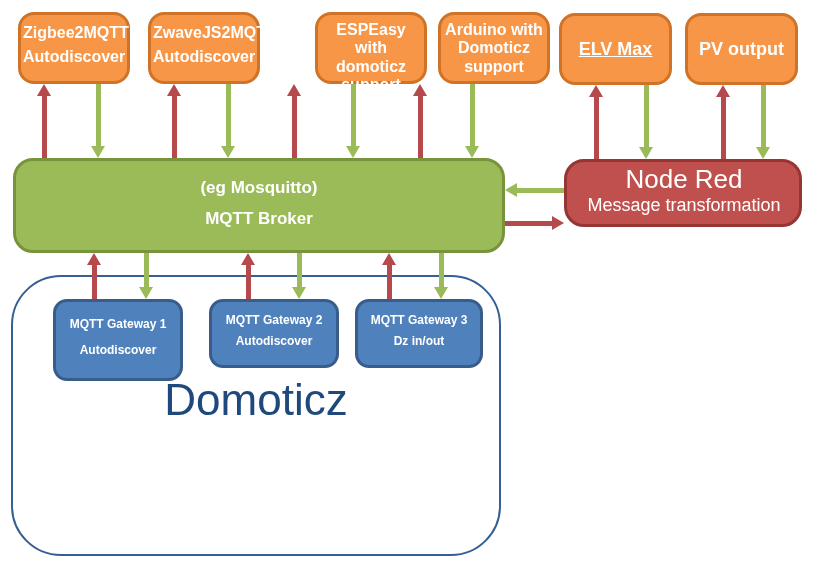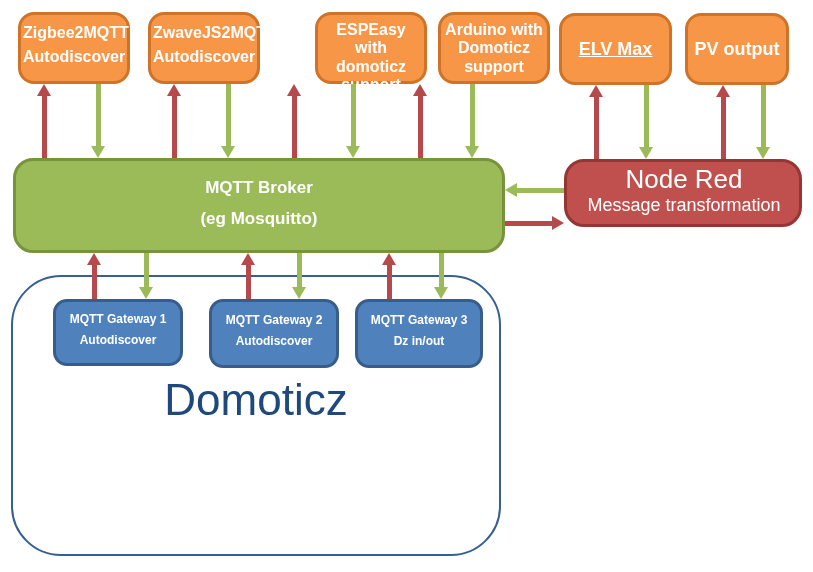--- a/index.html
+++ b/index.html
@@ -78,38 +78,38 @@
   <div class="node orange tri" style="left:393px;top:12px;width:112px;height:72px;">
     <span class="nline">Arduino with</span>
     <span class="nline">Domoticz</span>
     <span class="nline">support</span>
   </div>
 
   <div class="node orange big" style="left:559px;top:13px;width:113px;height:72px;text-decoration:underline;">
     <span class="nline">ELV Max</span>
   </div>
 
-  <div class="node orange big" style="left:685px;top:13px;width:104px;height:72px;">
+  <div class="node orange big" style="left:685px;top:13px;width:113px;height:72px;">
     <span class="nline">PV output</span>
   </div>
 
   <div class="node green-box" style="left:13px;top:158px;width:492px;height:95px;">
+    <span class="nline">(eg Mosquitto)</span>
     <span class="nline">MQTT Broker</span>
-    <span class="nline">(eg Mosquitto)</span>
   </div>
 
   <div class="node red-box" style="left:564px;top:159px;width:238px;height:68px;padding-left:6px;">
     <span class="nline title">Node Red</span>
     <span class="nline subtitle">Message transformation</span>
   </div>
 
   <div class="container-box" style="left:11px;top:275px;width:490px;height:281px;"></div>
   <div class="domoticz-label">Domoticz</div>
 
-  <div class="node blue-box" style="left:53px;top:299px;width:130px;height:67px;">
+  <div class="node blue-box" style="left:53px;top:299px;width:130px;height:82px;">
     <span class="nline">MQTT Gateway 1</span>
     <span class="nline">Autodiscover</span>
   </div>
 
   <div class="node blue-box" style="left:209px;top:299px;width:130px;height:69px;">
     <span class="nline">MQTT Gateway 2</span>
     <span class="nline">Autodiscover</span>
   </div>
 
   <div class="node blue-box" style="left:355px;top:299px;width:128px;height:69px;">

